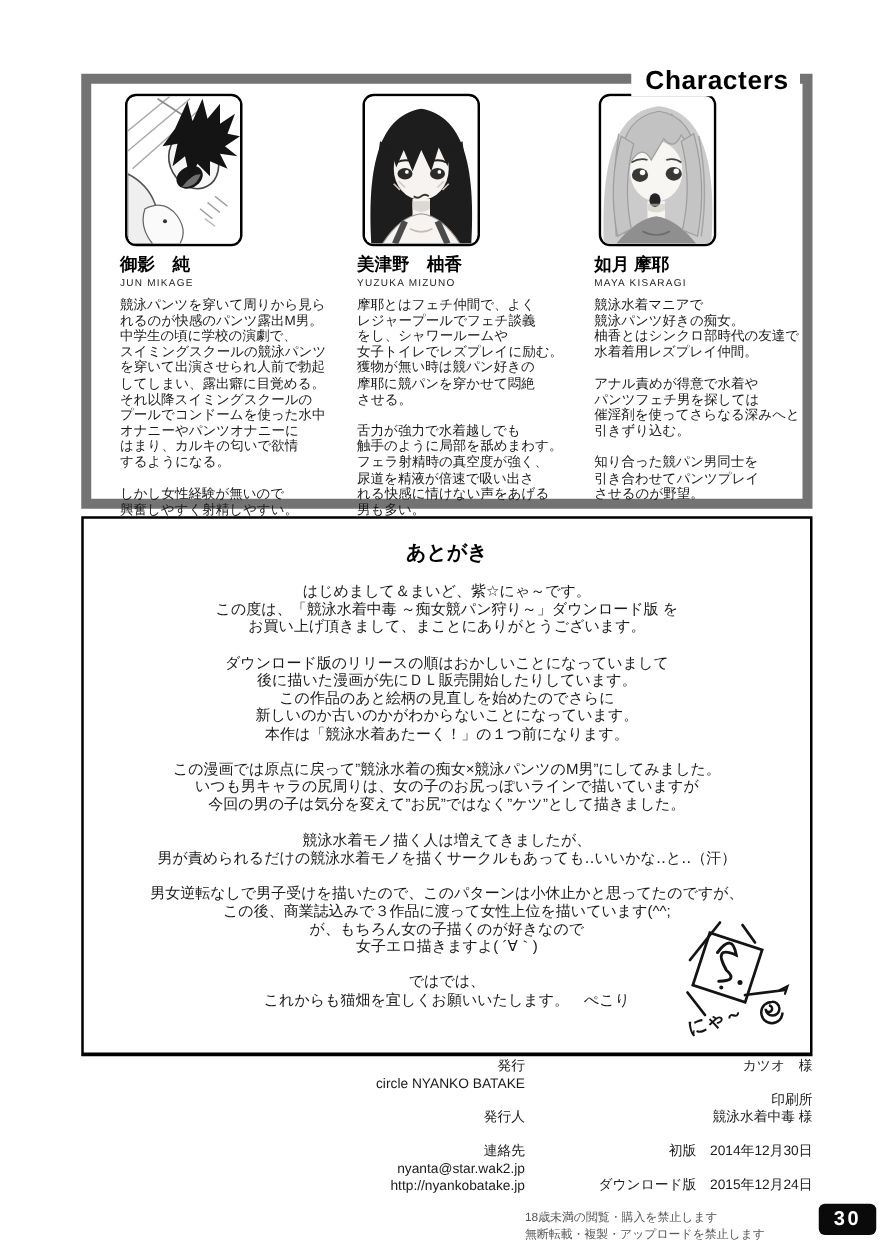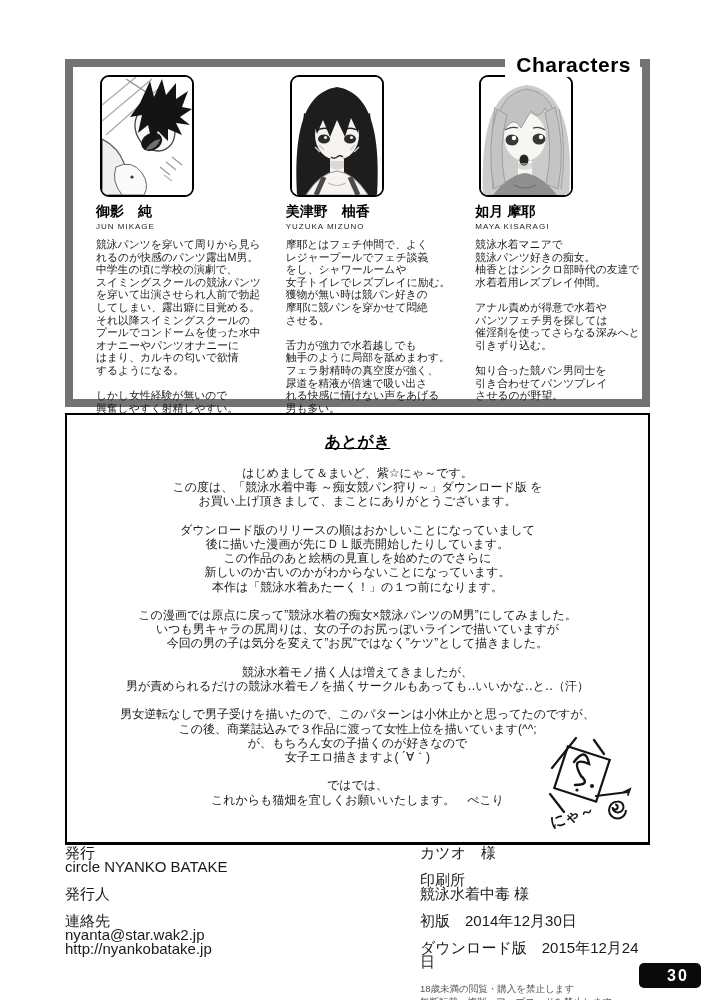--- a/index.html
+++ b/index.html
@@ -28,37 +28,37 @@
   .portrait svg{display:block;}
   .char-name{font-size:14px;font-weight:bold;margin:6px 0 1px 1px;color:#000;}
   .char-romaji{font-size:8px;letter-spacing:1px;color:#222;margin:0 0 7px 1px;}
   .char-desc{font-size:10.8px;line-height:12.6px;color:#1a1a1a;margin-left:1px;}
 
   
   .afterword-box{
     position:absolute;left:65px;top:413px;width:585px;height:432px;
     border:2px solid #000;border-bottom-width:3px;box-sizing:border-box;background:#fff;text-align:center;
   }
-  .afterword-title{font-size:16px;font-weight:bold;margin-top:17px;color:#000;text-decoration:underline;}
+  .afterword-title{font-size:16px;font-weight:bold;margin-top:17px;color:#000;}
   .afterword-body{font-size:12px;line-height:14.2px;margin-top:13px;color:#1a1a1a;}
   .signature{position:absolute;right:6px;bottom:2px;width:112px;height:108px;}
 
   
   .colophon{position:absolute;left:65px;top:846px;width:585px;display:flex;}
   .colophon-left{width:355px;}
   .colophon-right{width:230px;}
-  .col-group{margin-bottom:13px;font-size:15px;line-height:14px;color:#1a1a1a;}
+  .col-group{margin-bottom:13px;font-size:11px;line-height:14px;color:#1a1a1a;text-align:right;}
   .col-label{color:#1a1a1a;}
   .disclaimer{font-size:9.5px;line-height:13px;color:#555;margin-top:6px;}
 
   
   .page-badge{
     position:absolute;right:7px;bottom:12px;width:46px;height:25px;background:#0a0a0a;
     border-radius:5px;color:#fff;font-weight:bold;font-size:16px;letter-spacing:2px;
-    display:flex;align-items:center;justify-content:center;padding-left:16px;
+    display:flex;align-items:center;justify-content:center;
   }
 </style>
 </head>
 <body>
 
 <div class="page">
 
   <section class="characters-box">
     <div class="characters-title">Characters</div>
 

